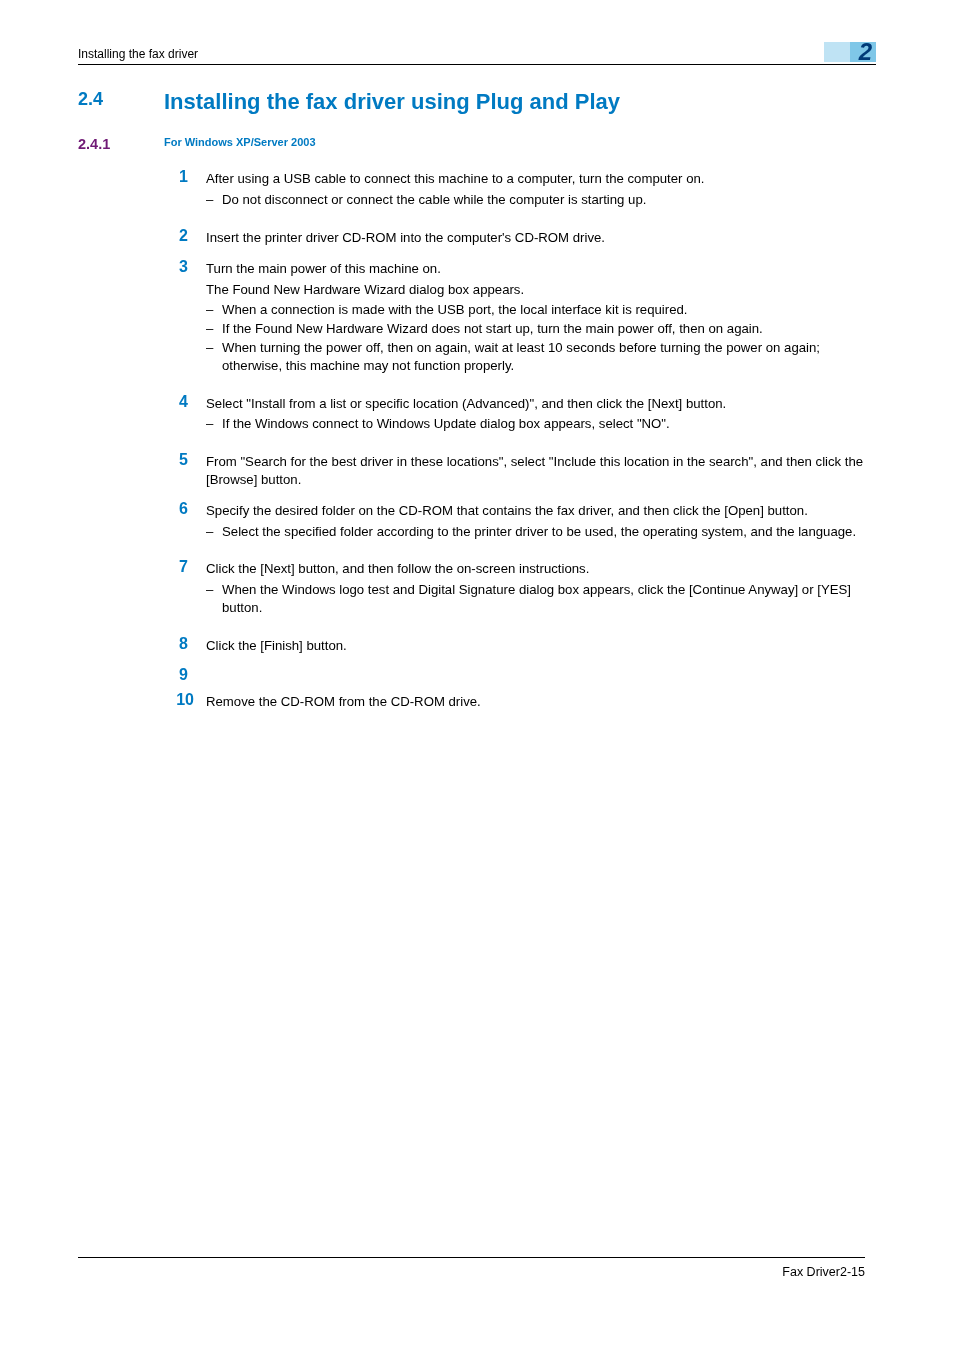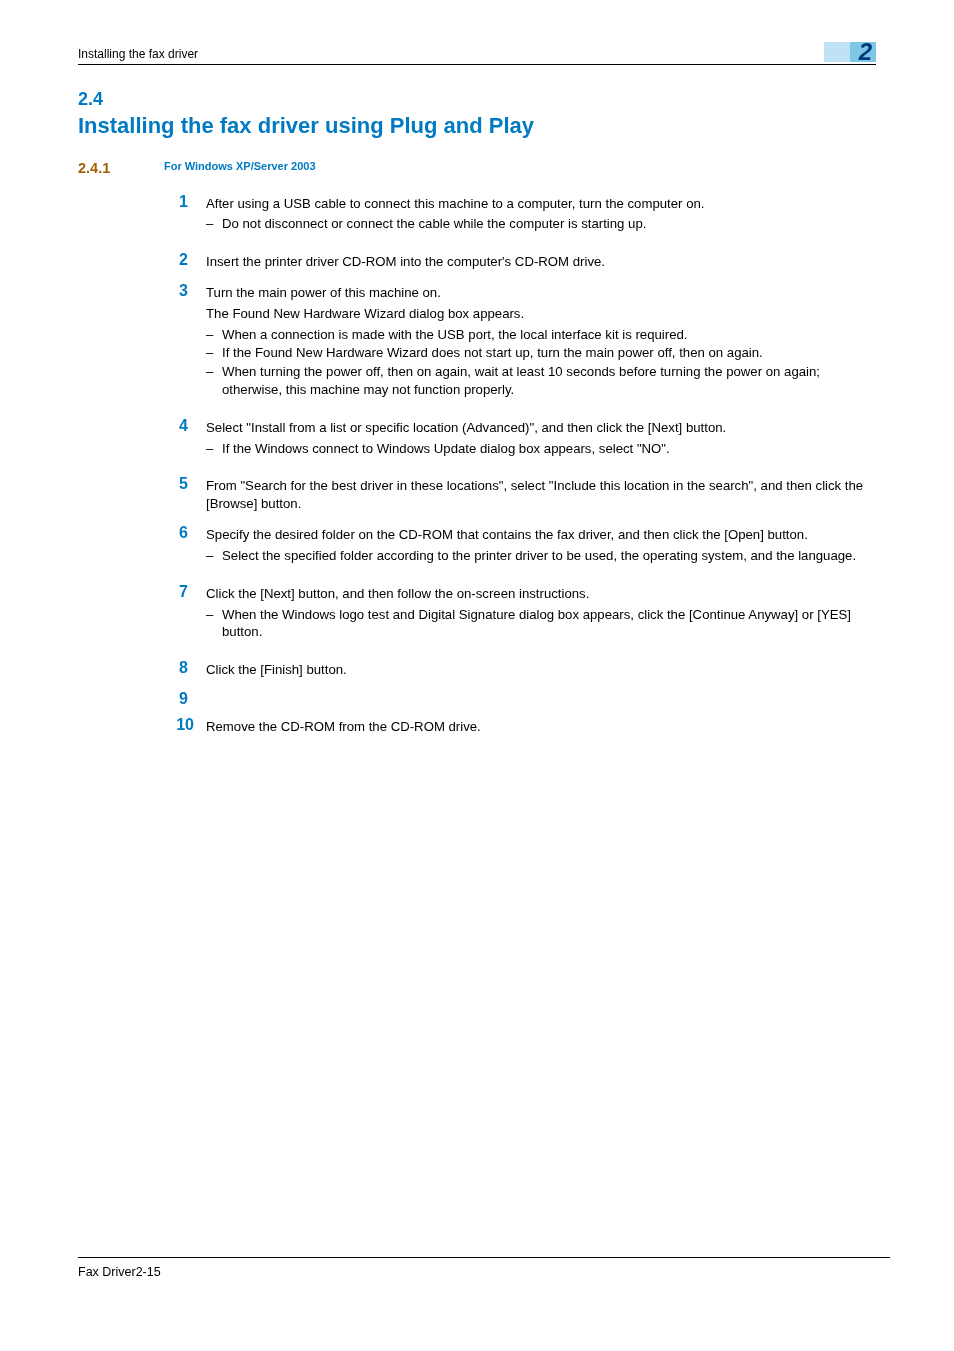--- a/index.html
+++ b/index.html
@@ -51,42 +51,41 @@
     font-style: italic;
     font-weight: 700;
     font-size: 24px;
     color: #003a78;
     padding-right: 4px;
     line-height: 1;
   }
   .h-section {
     display: flex;
     margin-bottom: 18px;
-    flex-direction: column;
   }
   .h-num {
     width: 86px;
     font-weight: 700;
     font-size: 18px;
     color: #007ac2;
   }
   .h-title {
     font-weight: 700;
     font-size: 22px;
     color: #007ac2;
   }
   .h-subsection {
     display: flex;
     margin-bottom: 14px;
   }
   .h-subnum {
     width: 86px;
     font-weight: 700;
     font-size: 14.5px;
-    color: #a16207;
+    color: #701a75;
   }
   .h-subtitle {
     font-weight: 700;
     font-size: 11px;
     color: #007ac2;
   }
   .step {
     display: flex;
     margin-bottom: 6px;
   }
@@ -118,26 +117,26 @@
   .sub-dash {
     width: 16px;
     flex-shrink: 0;
   }
   .sub-text { flex: 1; }
   .trailing { margin-top: 6px; }
   .step-block { margin-bottom: 8px; }
   .footer {
     position: absolute;
     left: 78px;
-    right: 64px;
+    right: 89px;
     bottom: 70px;
     border-top: 1px solid #000;
     padding-top: 6px;
     display: flex;
-    justify-content: flex-start;
+    justify-content: flex-end;
     font-size: 12.5px;
   }
 </style>
 </head>
 <body>
 
 <div class="page">
 
   <div class="top-row">
     <div class="top-left">Installing the fax driver</div>

